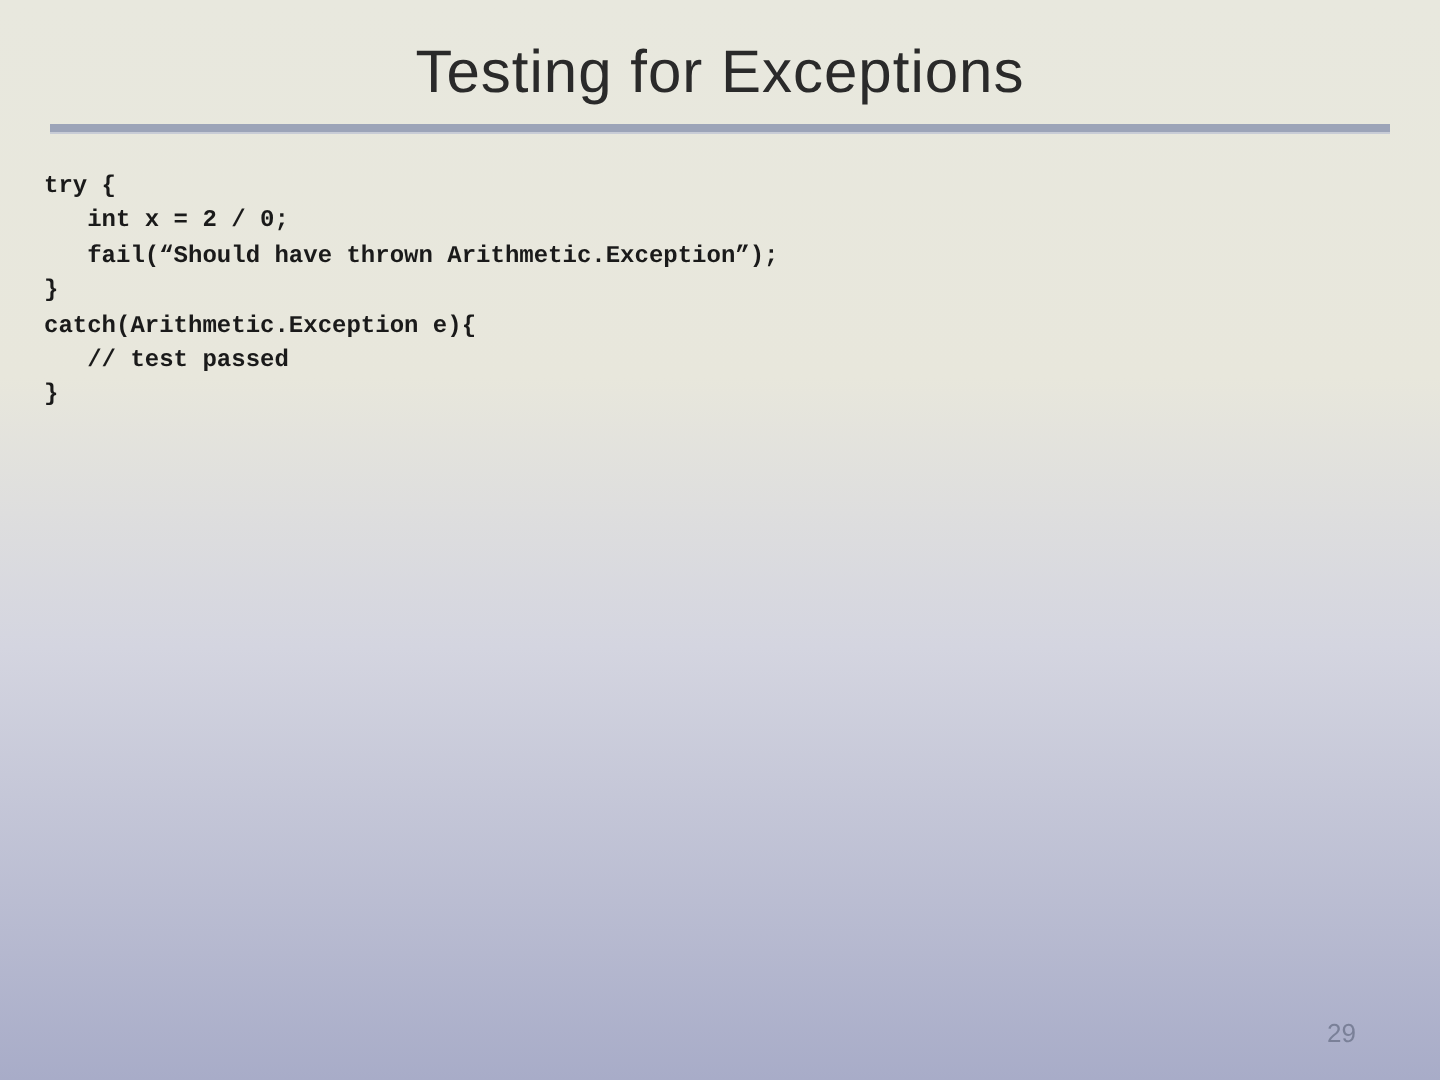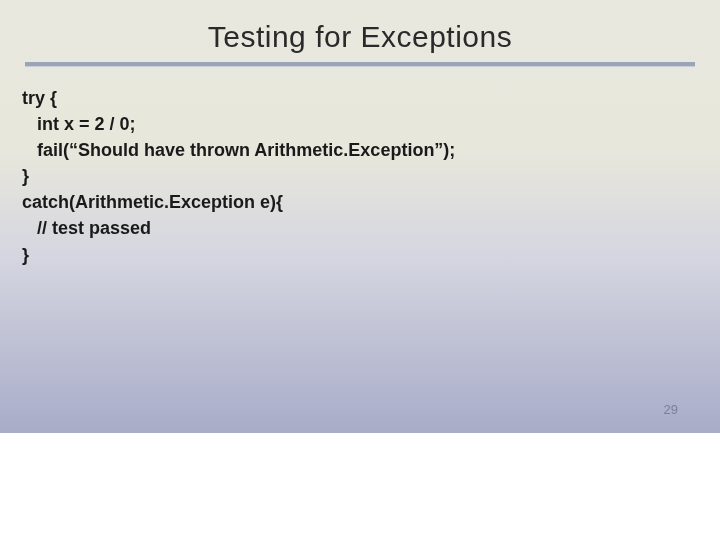--- a/index.html
+++ b/index.html
@@ -4,21 +4,21 @@
 <style>
   html, body {
     margin: 0;
     padding: 0;
     width: 720px;
     height: 540px;
     overflow: hidden;
   }
   .slide {
     width: 720px;
-    height: 433px;
+    height: 540px;
     background: linear-gradient(to bottom, #e8e8de 0%, #e8e7dc 35%, #d4d5e0 60%, #a8acc8 100%);
     position: relative;
     box-sizing: border-box;
   }
   .title {
     text-align: center;
     font-family: Verdana, Geneva, sans-serif;
     font-size: 30px;
     font-weight: 400;
     color: #2a2a2a;
@@ -28,22 +28,22 @@
   }
   .rule {
     width: 670px;
     margin: 0 auto;
     border: none;
     border-top: 4px solid #9ca4b8;
     border-bottom: 1px solid #c8ccd6;
     height: 0;
   }
   .code {
-    font-family: Liberation Sans, sans-serif;
-    font-size: 18px;
+    font-family: Liberation Mono, monospace;
+    font-size: 12px;
     font-weight: bold;
     color: #1a1a1a;
     white-space: pre;
     padding: 18px 0 0 22px;
     line-height: 1.45;
   }
   .footer-left {
     position: absolute;
     bottom: 16px;
     left: 60px;

